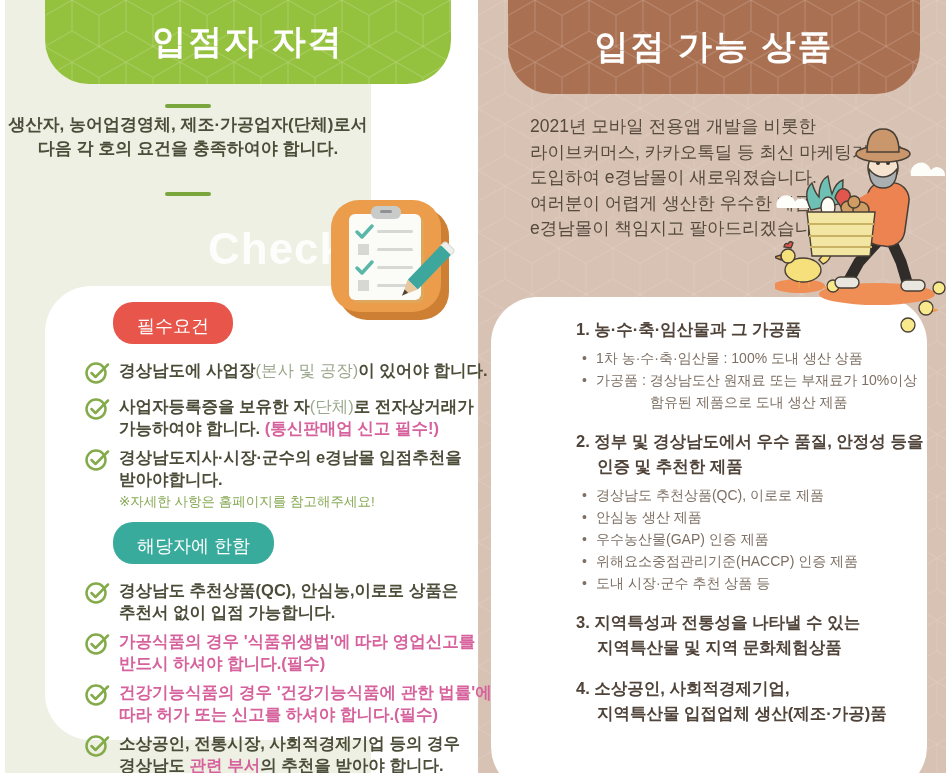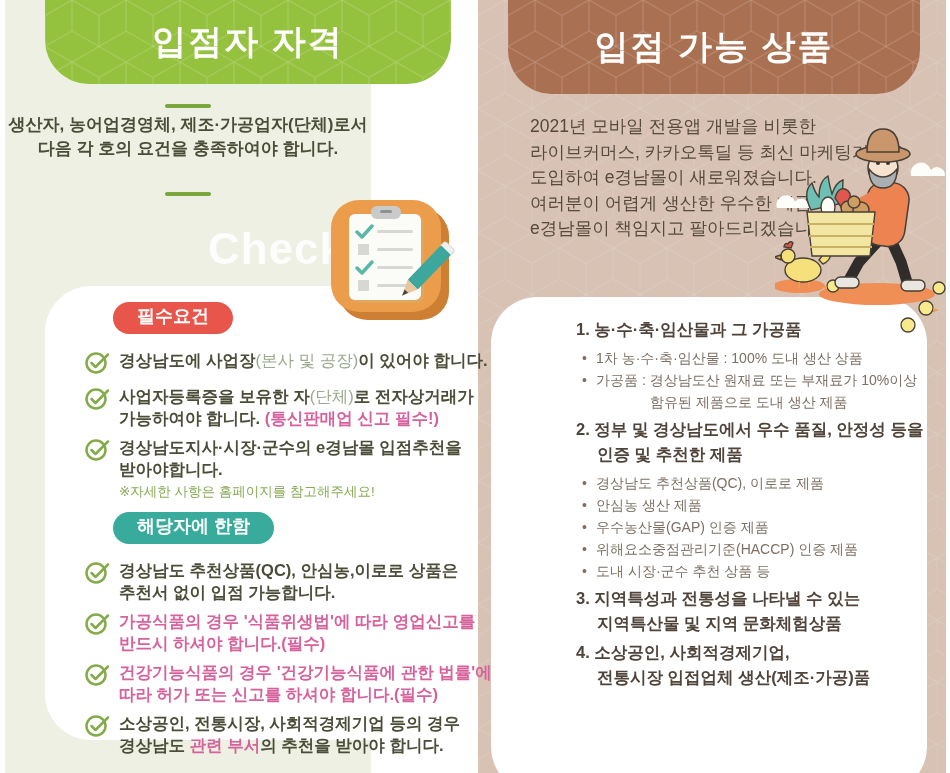--- a/index.html
+++ b/index.html
@@ -20,34 +20,34 @@
               font-weight:600;color:var(--text-dark,#4c4d39);line-height:24px;z-index:1;}
   .intro-right{position:absolute;left:52px;top:114px;font-size:17.5px;font-weight:500;
                color:#554a3d;line-height:25.5px;z-index:1;}
   .ln{display:block;white-space:nowrap;}
   .watermark{position:absolute;left:203px;top:224px;font-size:44px;font-weight:800;
              color:rgba(255,255,255,.85);z-index:3;letter-spacing:1px;}
   .clipboard{position:absolute;left:320px;top:192px;z-index:4;}
   .card{position:absolute;background:#fff;border-radius:46px;box-sizing:border-box;z-index:2;}
   .card-left{left:40px;top:286px;width:408px;height:454px;padding:16px 20px 0 40px;}
   .card-right{left:13px;top:297px;width:436px;height:496px;padding:20px 18px 0 85px;}
-  .badge{display:inline-block;font-size:18px;font-weight:700;color:#fff;
-         padding:4px 24px 8px;border-radius:20px;margin:0 0 8px 28px;line-height:20px;text-align:center;}
+  .badge{display:inline-block;font-size:18px;font-weight:400;color:#fff;
+         padding:14px 24px 8px;border-radius:20px;margin:0 0 8px 28px;line-height:20px;text-align:center;}
   .badge-red{background:var(--badge-required,#e8554a);}
   .badge-teal{background:var(--badge-limited,#39ab9c);margin-top:12px;}
   .check-item{display:flex;align-items:flex-start;margin-top:7px;}
   .check-ic{flex:0 0 26px;margin-top:1px;color:var(--check-green,#84ab4a);}
   .ci-text{margin:0 0 0 8px;font-size:16.5px;font-weight:600;line-height:22px;
            color:var(--text-dark,#4c4d39);}
   .t-light{color:#9aa98d;font-weight:500;}
   .t-pink{color:var(--text-pink,#d6619c);}
   .note{font-size:13.5px;color:var(--text-note-green,#88ab57);margin:4px 0 0 34px;
         font-weight:500;line-height:16px;}
   .sec{margin:0;}
-  .sec+.sec{margin-top:4px;}
+  .sec+.sec{margin-top:16px;}
   .sec-h{font-size:16.5px;font-weight:700;color:var(--heading-brown,#50443a);
          line-height:25px;margin:0;}
   .sec-h .h2{display:block;padding-left:21px;}
   .bullets{margin:5px 0 0 6px;}
   .b{display:flex;font-size:14px;color:var(--bullet-brown,#7d6f63);line-height:22px;font-weight:500;}
   .b .dot{width:14px;flex:0 0 14px;}
   .cont{display:block;padding-left:54px;white-space:nowrap;}
   .s3gap{margin-top:18px;}
   .s4gap{margin-top:20px;}
   .farmer{position:absolute;left:297px;top:112px;z-index:5;}
@@ -351,20 +351,20 @@
       <div class="sec s3gap">
         <p class="sec-h">
             <span class="ln">3. 지역특성과 전통성을 나타낼 수 있는</span>
             <span class="ln h2">지역특산물 및 지역 문화체험상품</span>
           </p>
       </div>
 
       <div class="sec s4gap">
         <p class="sec-h">
             <span class="ln">4. 소상공인, 사회적경제기업,</span>
-            <span class="ln h2">전통시장 입접업체 생산(제조·가공)품</span>
+            <span class="ln h2">지역특산물 입접업체 생산(제조·가공)품</span>
           </p>
       </div>
 
     </div>
   </div>
 
 </div>
 
 </body></html>

